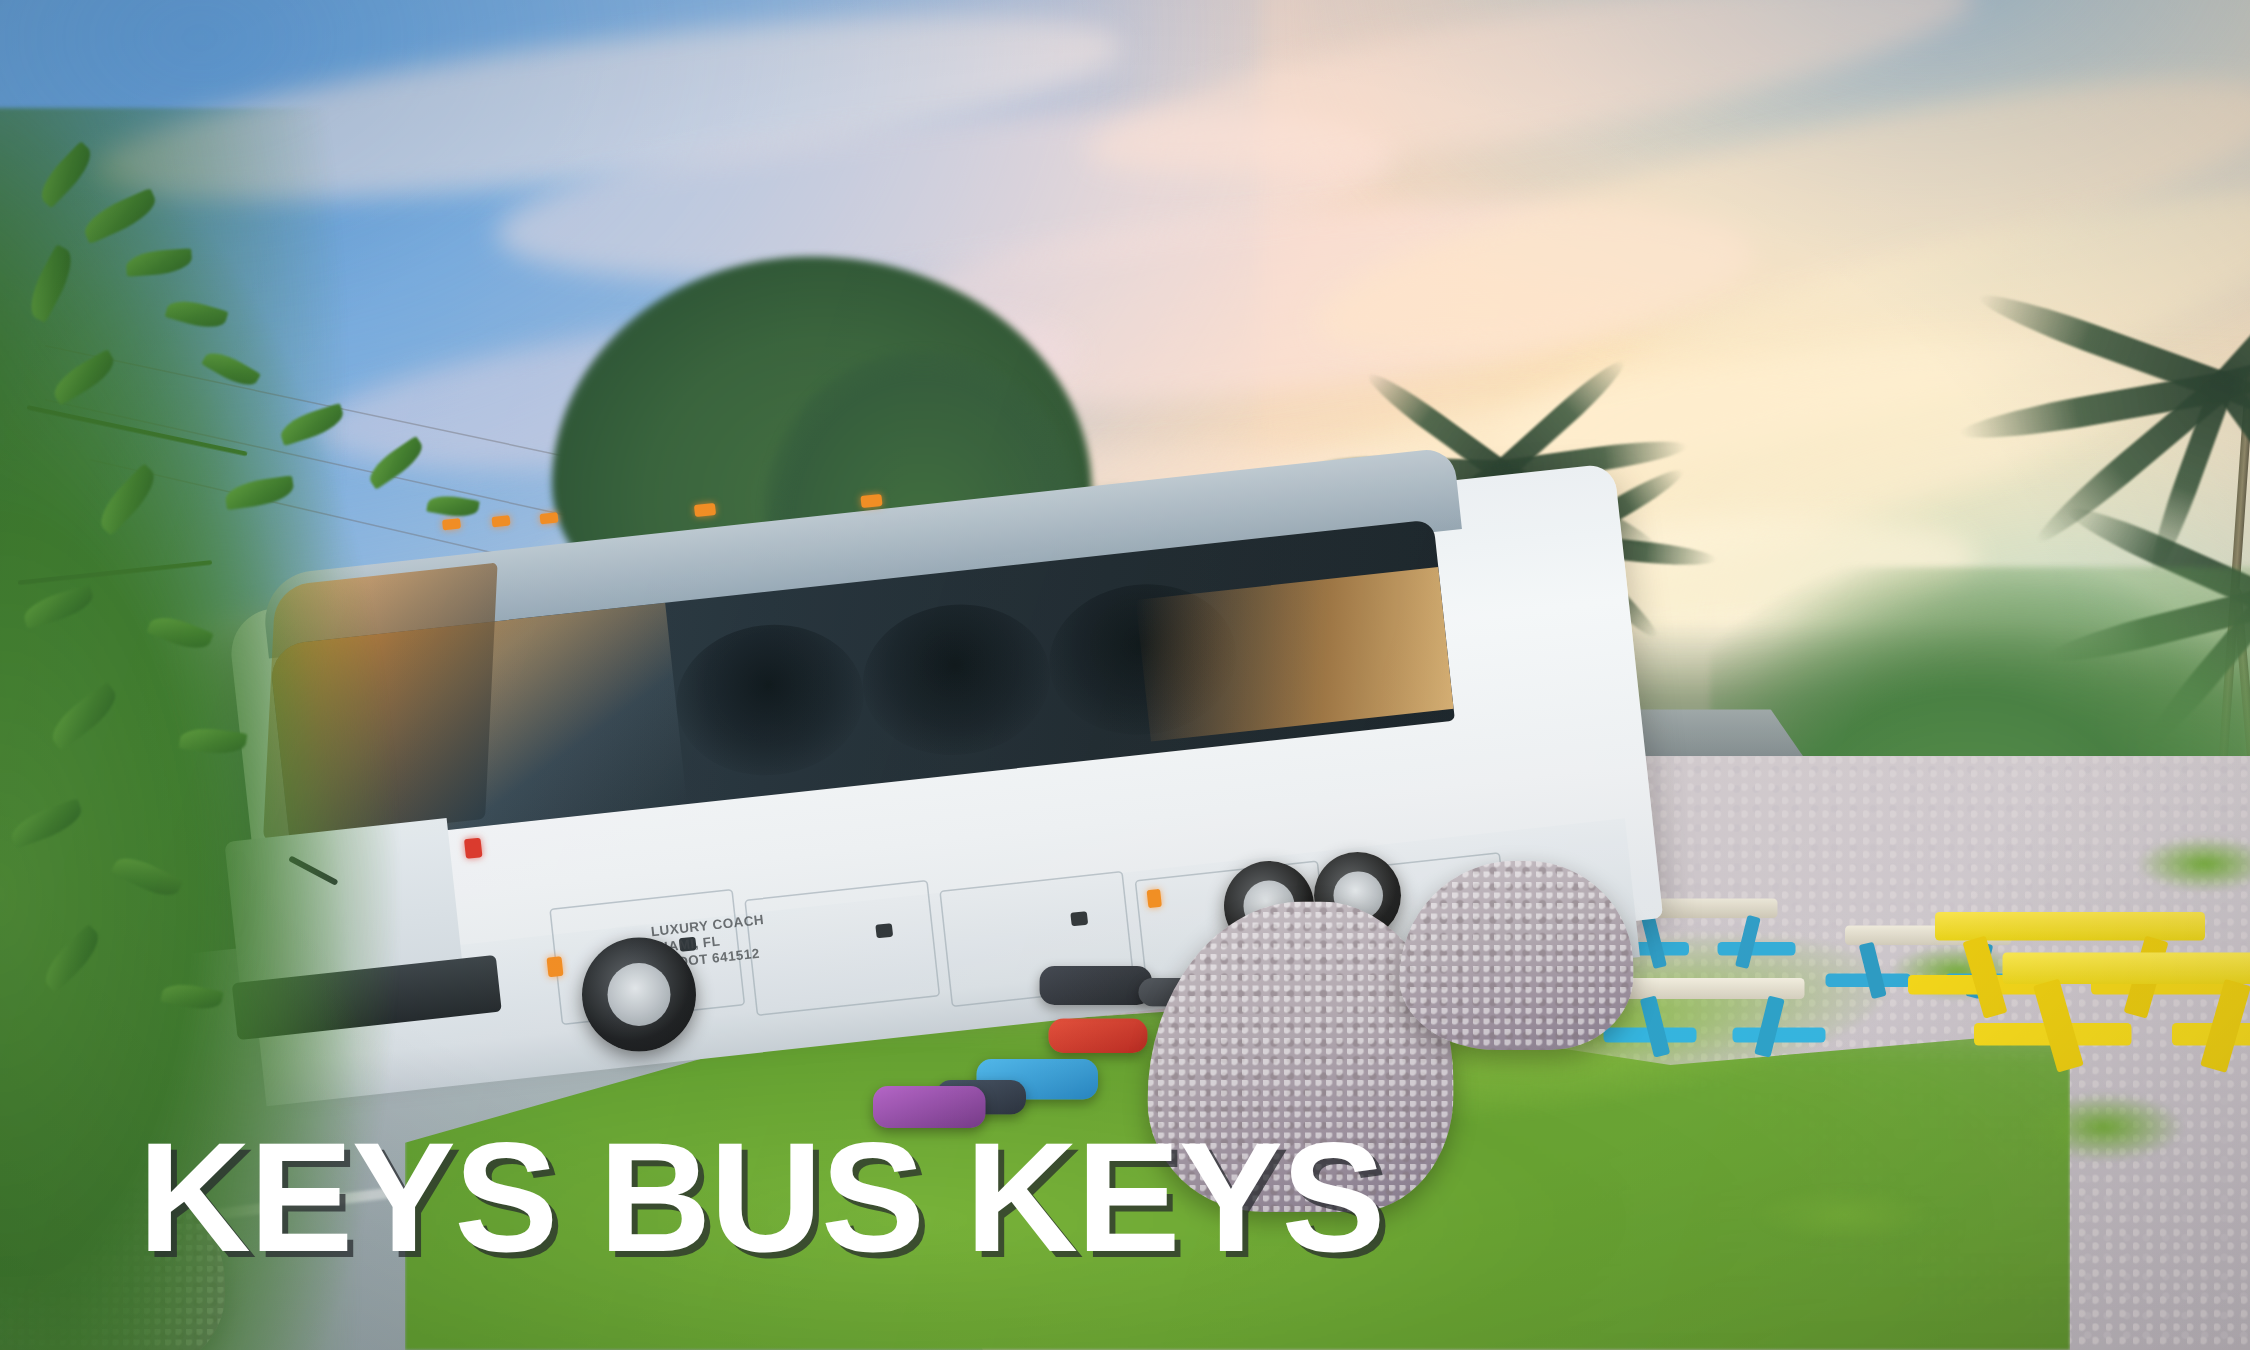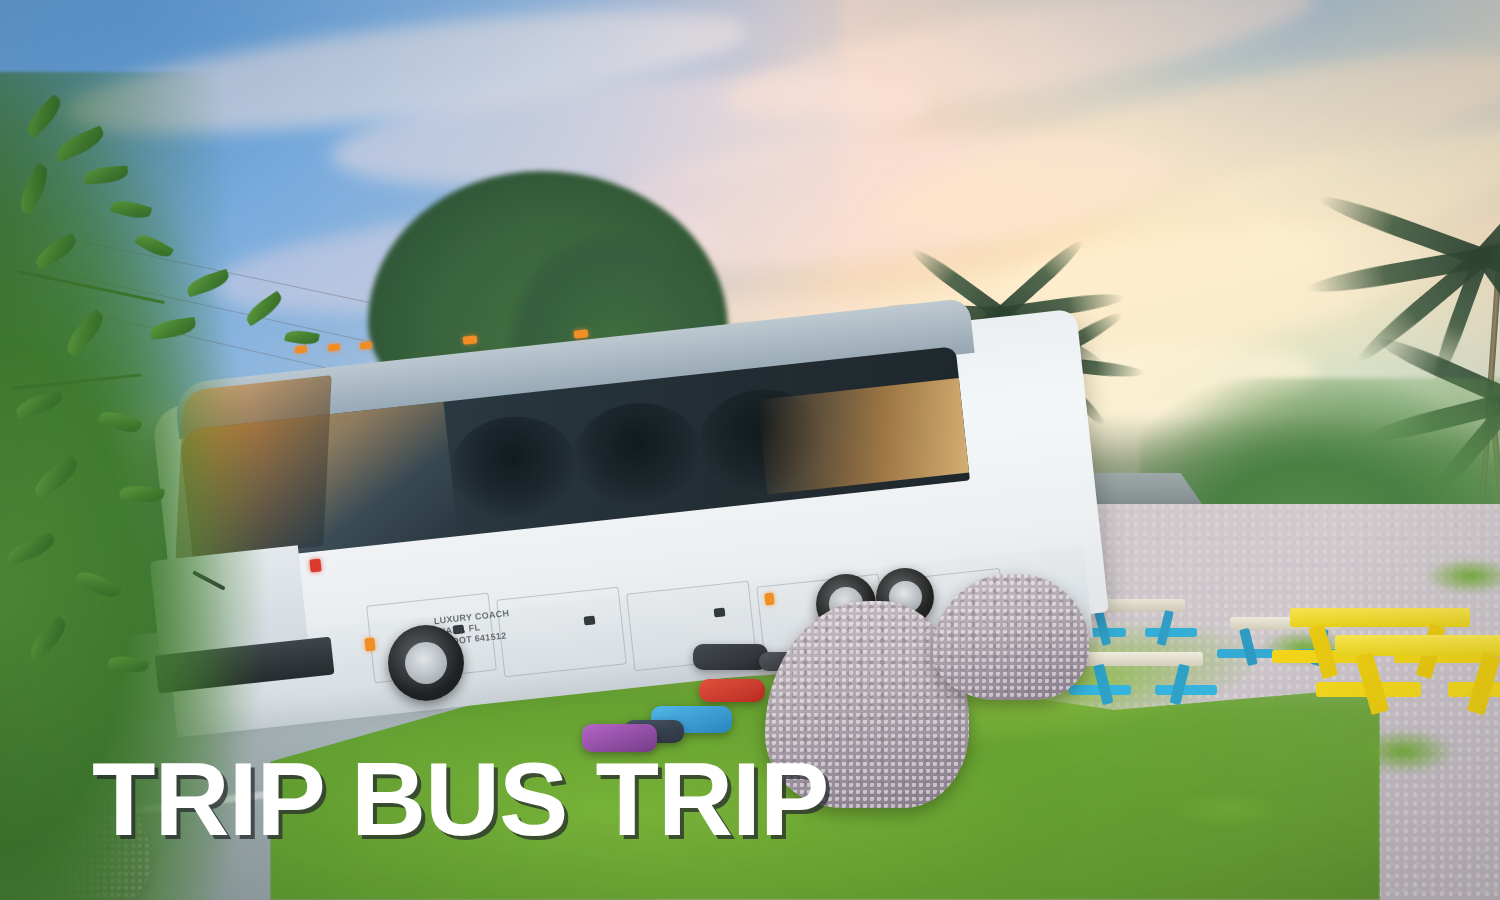--- a/index.html
+++ b/index.html
@@ -575,18 +575,18 @@
   <div class="leaf" style="left:5%;top:64%;width:46px;height:17px;transform:rotate(28deg);"></div>
   <div class="leaf" style="left:1.6%;top:70%;width:48px;height:18px;transform:rotate(-44deg);"></div>
   <div class="leaf" style="left:7.2%;top:73%;width:40px;height:15px;transform:rotate(12deg);"></div>
   <div class="frondline" style="left:1.2%;top:30%;width:150px;transform:rotate(12deg);"></div>
   <div class="frondline" style="left:0.8%;top:43%;width:130px;transform:rotate(-6deg);"></div>
 
   <div class="grade"></div>
   <div class="vignette"></div>
 
   <div class="headline">
-    <span class="ln">TRIP BUS TRIP</span>
+    <span class="ln">KEYS BUS KEYS</span>
     
     
   </div>
 
 </div>
 
 </body></html>

